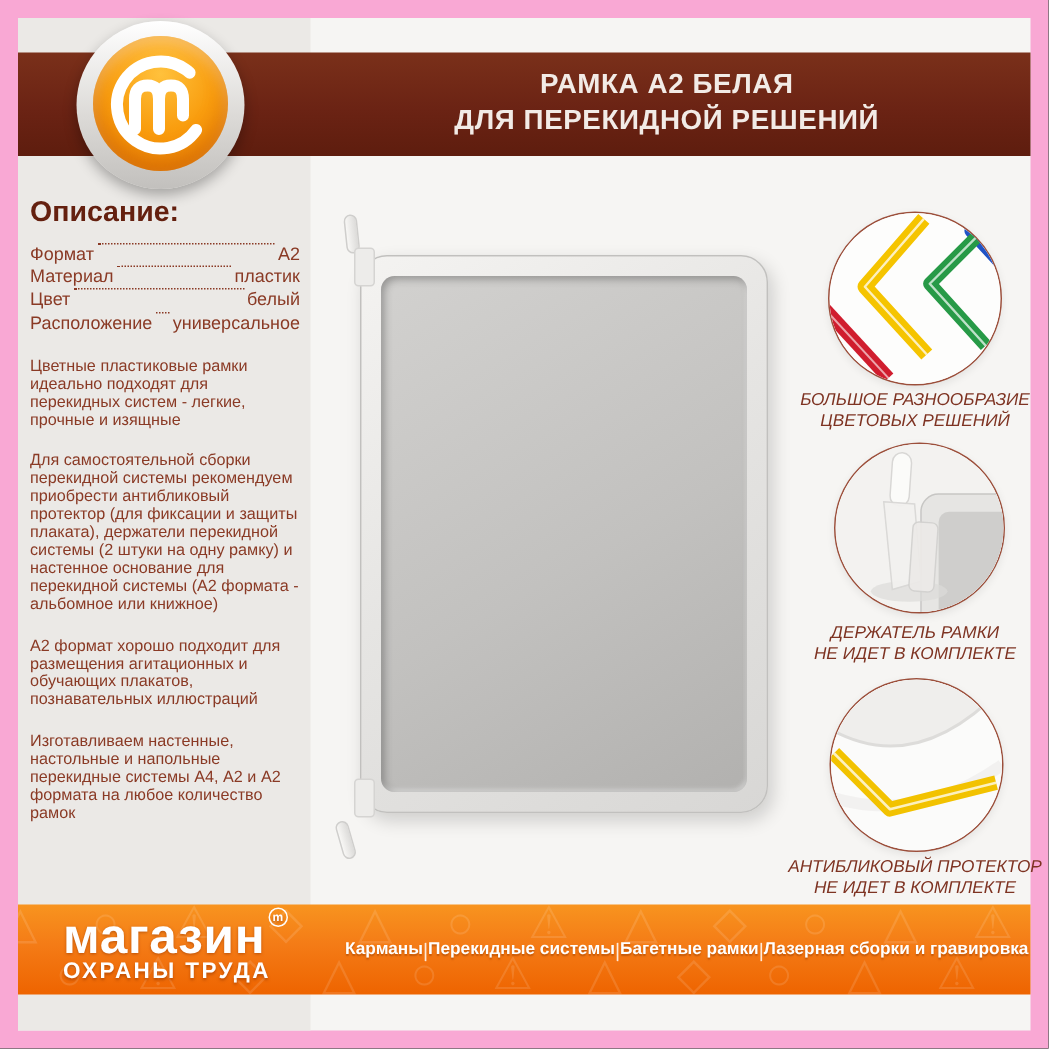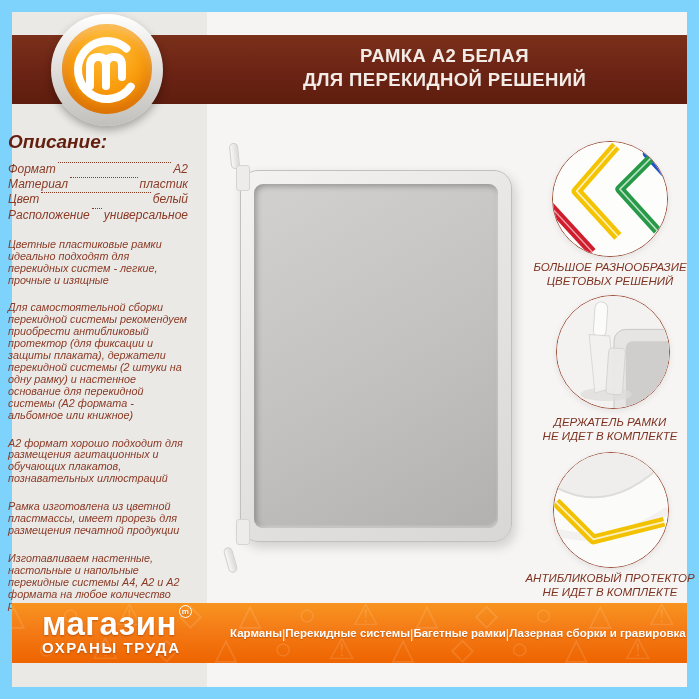--- a/index.html
+++ b/index.html
@@ -1,19 +1,19 @@
 <!DOCTYPE html>
 <html><head>
 <meta charset="utf-8">
 <style>
   html,body{margin:0;padding:0;background:#3a3a3a;}
   *{box-sizing:border-box;}
   .page{
     position:relative;width:699px;height:699px;margin:0 auto;
-    background:#7dd3fc;overflow:hidden;
+    background:#f9a8d4;overflow:hidden;
     font-family:"Liberation Sans", sans-serif;
   }
   .content{position:absolute;left:12px;top:12px;width:675px;height:675px;background:#f6f5f3;}
   .left-col{position:absolute;left:12px;top:12px;width:195px;height:675px;background:#ebe9e6;}
 
   
   .title-band{position:absolute;left:12px;top:35px;width:675px;height:69px;
     background:linear-gradient(180deg,#7a301a 0%,#6b2314 55%,#5e1d0e 100%);z-index:2;}
   .title-text{position:absolute;left:200px;right:10px;top:9px;text-align:center;
     color:#f2ebe6;font-weight:bold;font-size:18.5px;line-height:24px;letter-spacing:.4px;}
@@ -21,21 +21,21 @@
   
   .brand-logo{position:absolute;left:51px;top:14px;width:112px;height:112px;z-index:3;}
   .brand-outer{position:absolute;inset:0;border-radius:50%;
     background:linear-gradient(180deg,#ffffff 0%,#dddbd8 55%,#c2c0bd 100%);
     box-shadow:0 4px 9px rgba(0,0,0,.3);}
   .brand-inner{position:absolute;left:11px;top:10px;width:90px;height:90px;border-radius:50%;
     background:radial-gradient(circle at 50% 28%, #ffc13c 0%, #f99d0e 48%, #ef7b00 100%);
     box-shadow:inset 0 -8px 14px rgba(175,75,0,.4), inset 0 5px 9px rgba(255,255,255,.35);}
 
   
-  .description{position:absolute;left:8px;top:131px;width:180px;color:#8a3a25;font-style:italic;z-index:1;}
+  .description{position:absolute;left:20px;top:131px;width:180px;color:#8a3a25;z-index:1;}
   .desc-heading{color:#64200f;font-size:19px;font-weight:bold;margin:0 0 9px 0;}
   .spec-row{display:flex;align-items:flex-start;font-size:12px;line-height:15.2px;white-space:nowrap;}
   .spec-dots{flex:1;border-bottom:1.5px dotted #8a3a25;margin:0 2px 3px 2px;min-width:8px;}
   .paragraphs{margin-top:12px;}
   .para{font-size:10.8px;line-height:11.9px;margin:16px 0 8px 0;}
 
   
   .frame{position:absolute;left:240px;top:170px;width:272px;height:372px;
     border-radius:18px;border:1px solid #c1c0be;
     background:linear-gradient(145deg,#f4f3f1 0%,#e6e5e3 45%,#d8d7d5 100%);
@@ -132,21 +132,20 @@
     <div class="spec-row">
       <span>Расположение</span>
       <span class="spec-dots"></span>
       <span>универсальное</span>
     </div>
 
     <div class="paragraphs">
       <p class="para">Цветные пластиковые рамки идеально подходят для перекидных систем - легкие, прочные и изящные</p>
       <p class="para">Для самостоятельной сборки перекидной системы рекомендуем приобрести антибликовый протектор (для фиксации и защиты плаката), держатели перекидной системы (2 штуки на одну рамку) и настенное основание для перекидной системы (А2 формата - альбомное или книжное)</p>
       <p class="para">А2 формат хорошо подходит для размещения агитационных и обучающих плакатов, познавательных иллюстраций</p>
-      <p class="para">Рамка изготовлена из цветной пластмассы, имеет прорезь для размещения печатной продукции</p>
       <p class="para">Изготавливаем настенные, настольные и напольные перекидные системы А4, А2 и А2 формата на любое количество рамок</p>
     </div>
   </div>
 
   <div class="frame">
     <div class="frame-inner"></div>
     <div class="clip clip-top">
       <div class="pin"></div>
       <div class="clip-base"></div>
     </div>

